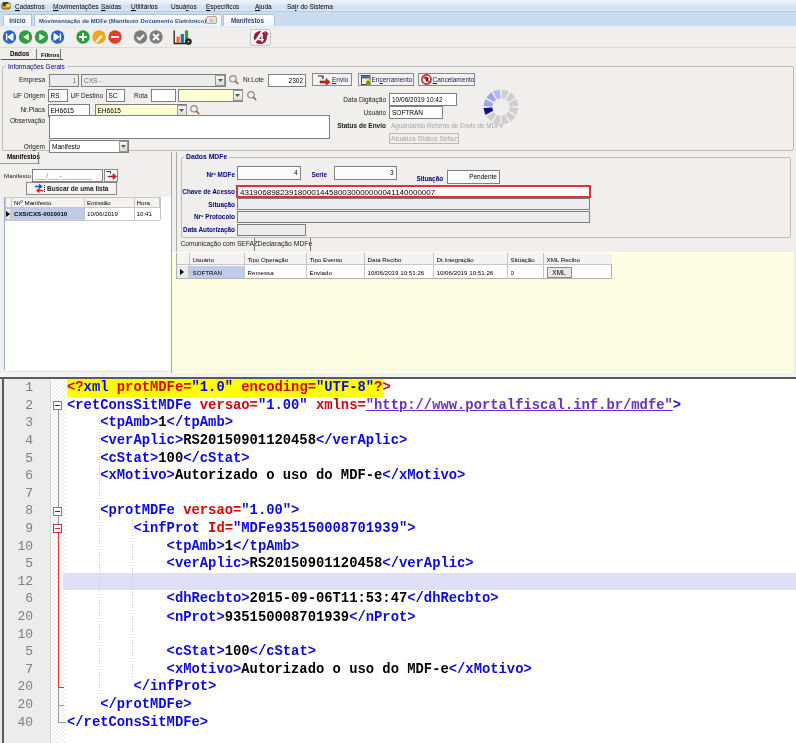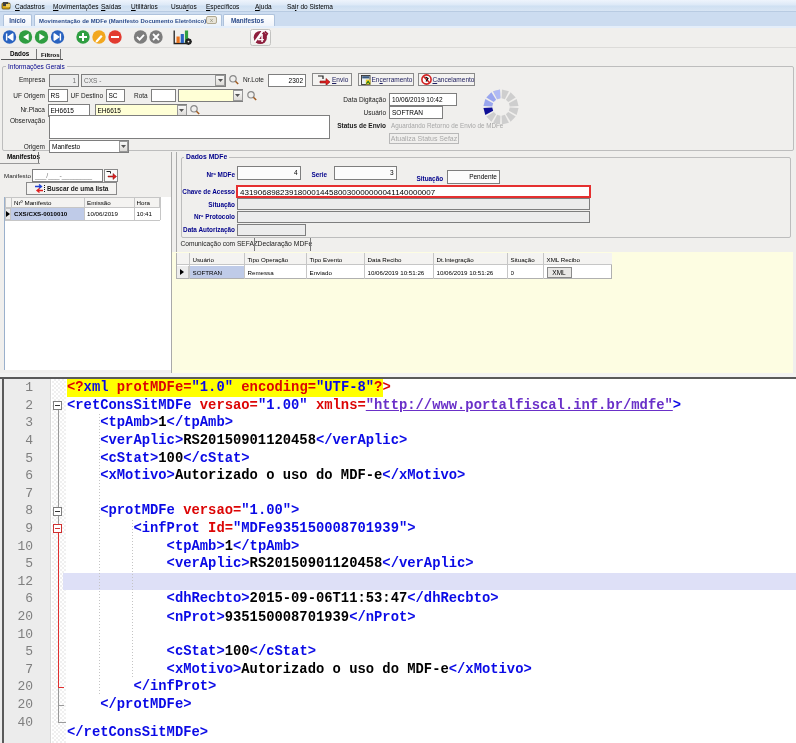--- a/index.html
+++ b/index.html
@@ -355,14 +355,14 @@
 <div class="xn" style="top:246.40px">10</div>
 <div class="xn" style="top:264.00px">5</div>
 <div class="xl" style="top:264.00px">            <i class="cb">&lt;cStat&gt;</i>100<i class="cb">&lt;/cStat&gt;</i></div>
 <div class="xn" style="top:281.60px">7</div>
 <div class="xl" style="top:281.60px">            <i class="cb">&lt;xMotivo&gt;</i>Autorizado o uso do MDF-e<i class="cb">&lt;/xMotivo&gt;</i></div>
 <div class="xn" style="top:299.20px">20</div>
 <div class="xl" style="top:299.20px">        <i class="cb">&lt;/infProt&gt;</i></div>
 <div class="xn" style="top:316.80px">20</div>
 <div class="xl" style="top:316.80px">    <i class="cb">&lt;/protMDFe&gt;</i></div>
 <div class="xn" style="top:334.40px">40</div>
-<div class="xl" style="top:345px"><i class="cb">&lt;/retConsSitMDFe&gt;</i></div>
+<div class="xl" style="top:335px"><i class="cb">&lt;/retConsSitMDFe&gt;</i></div>
 </div>
 
 </body></html>

